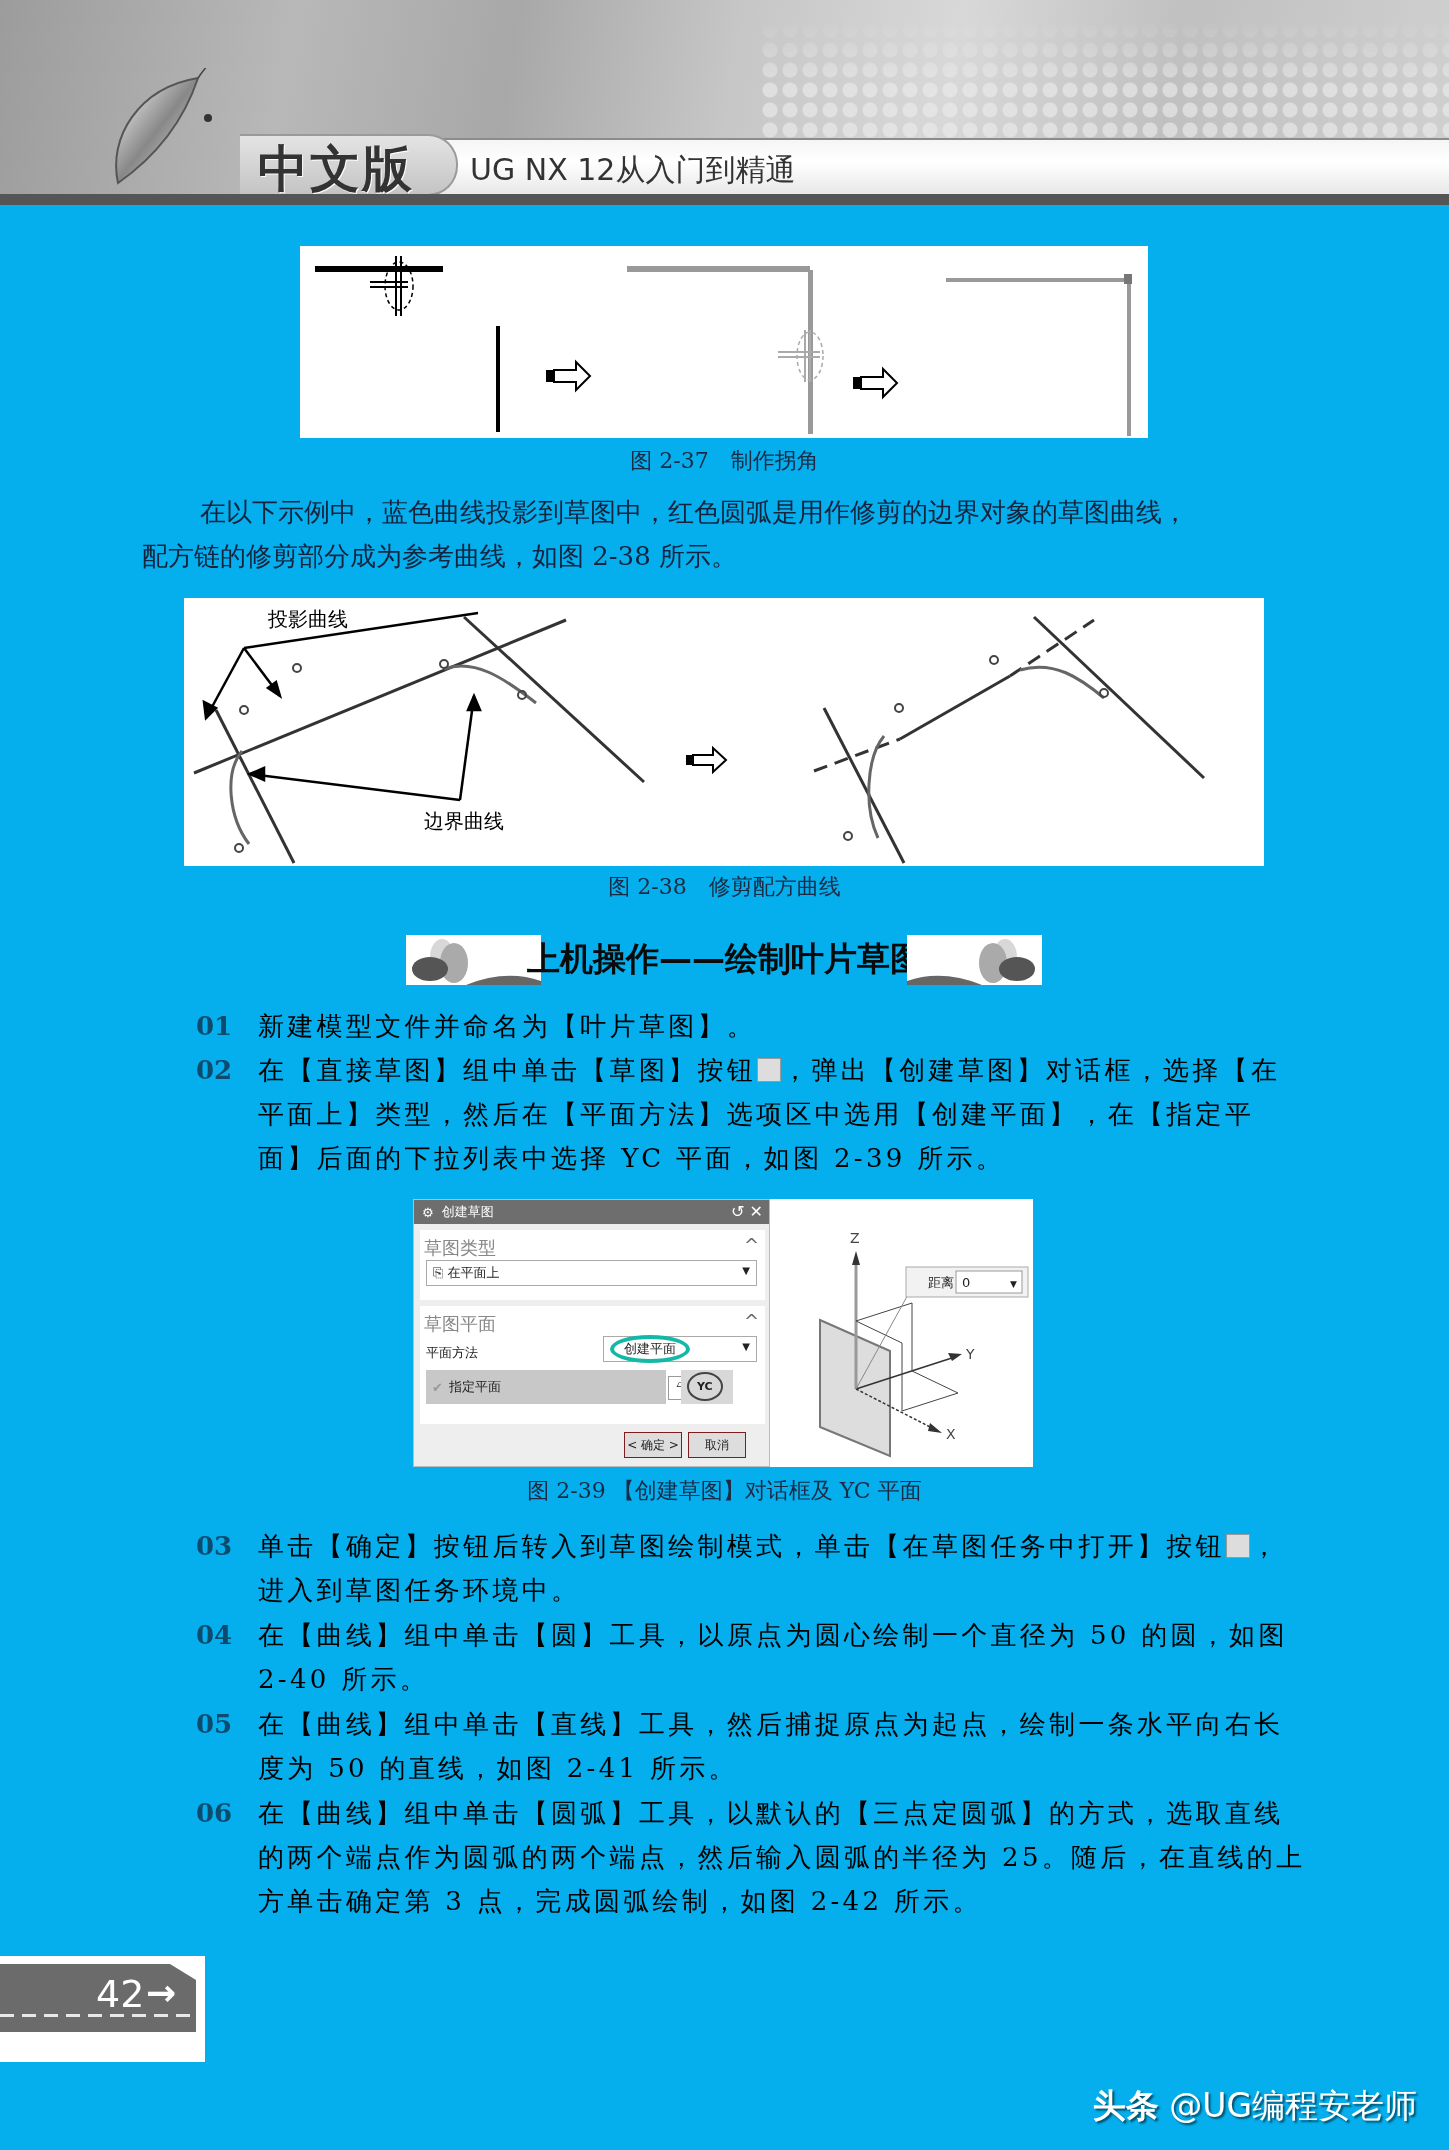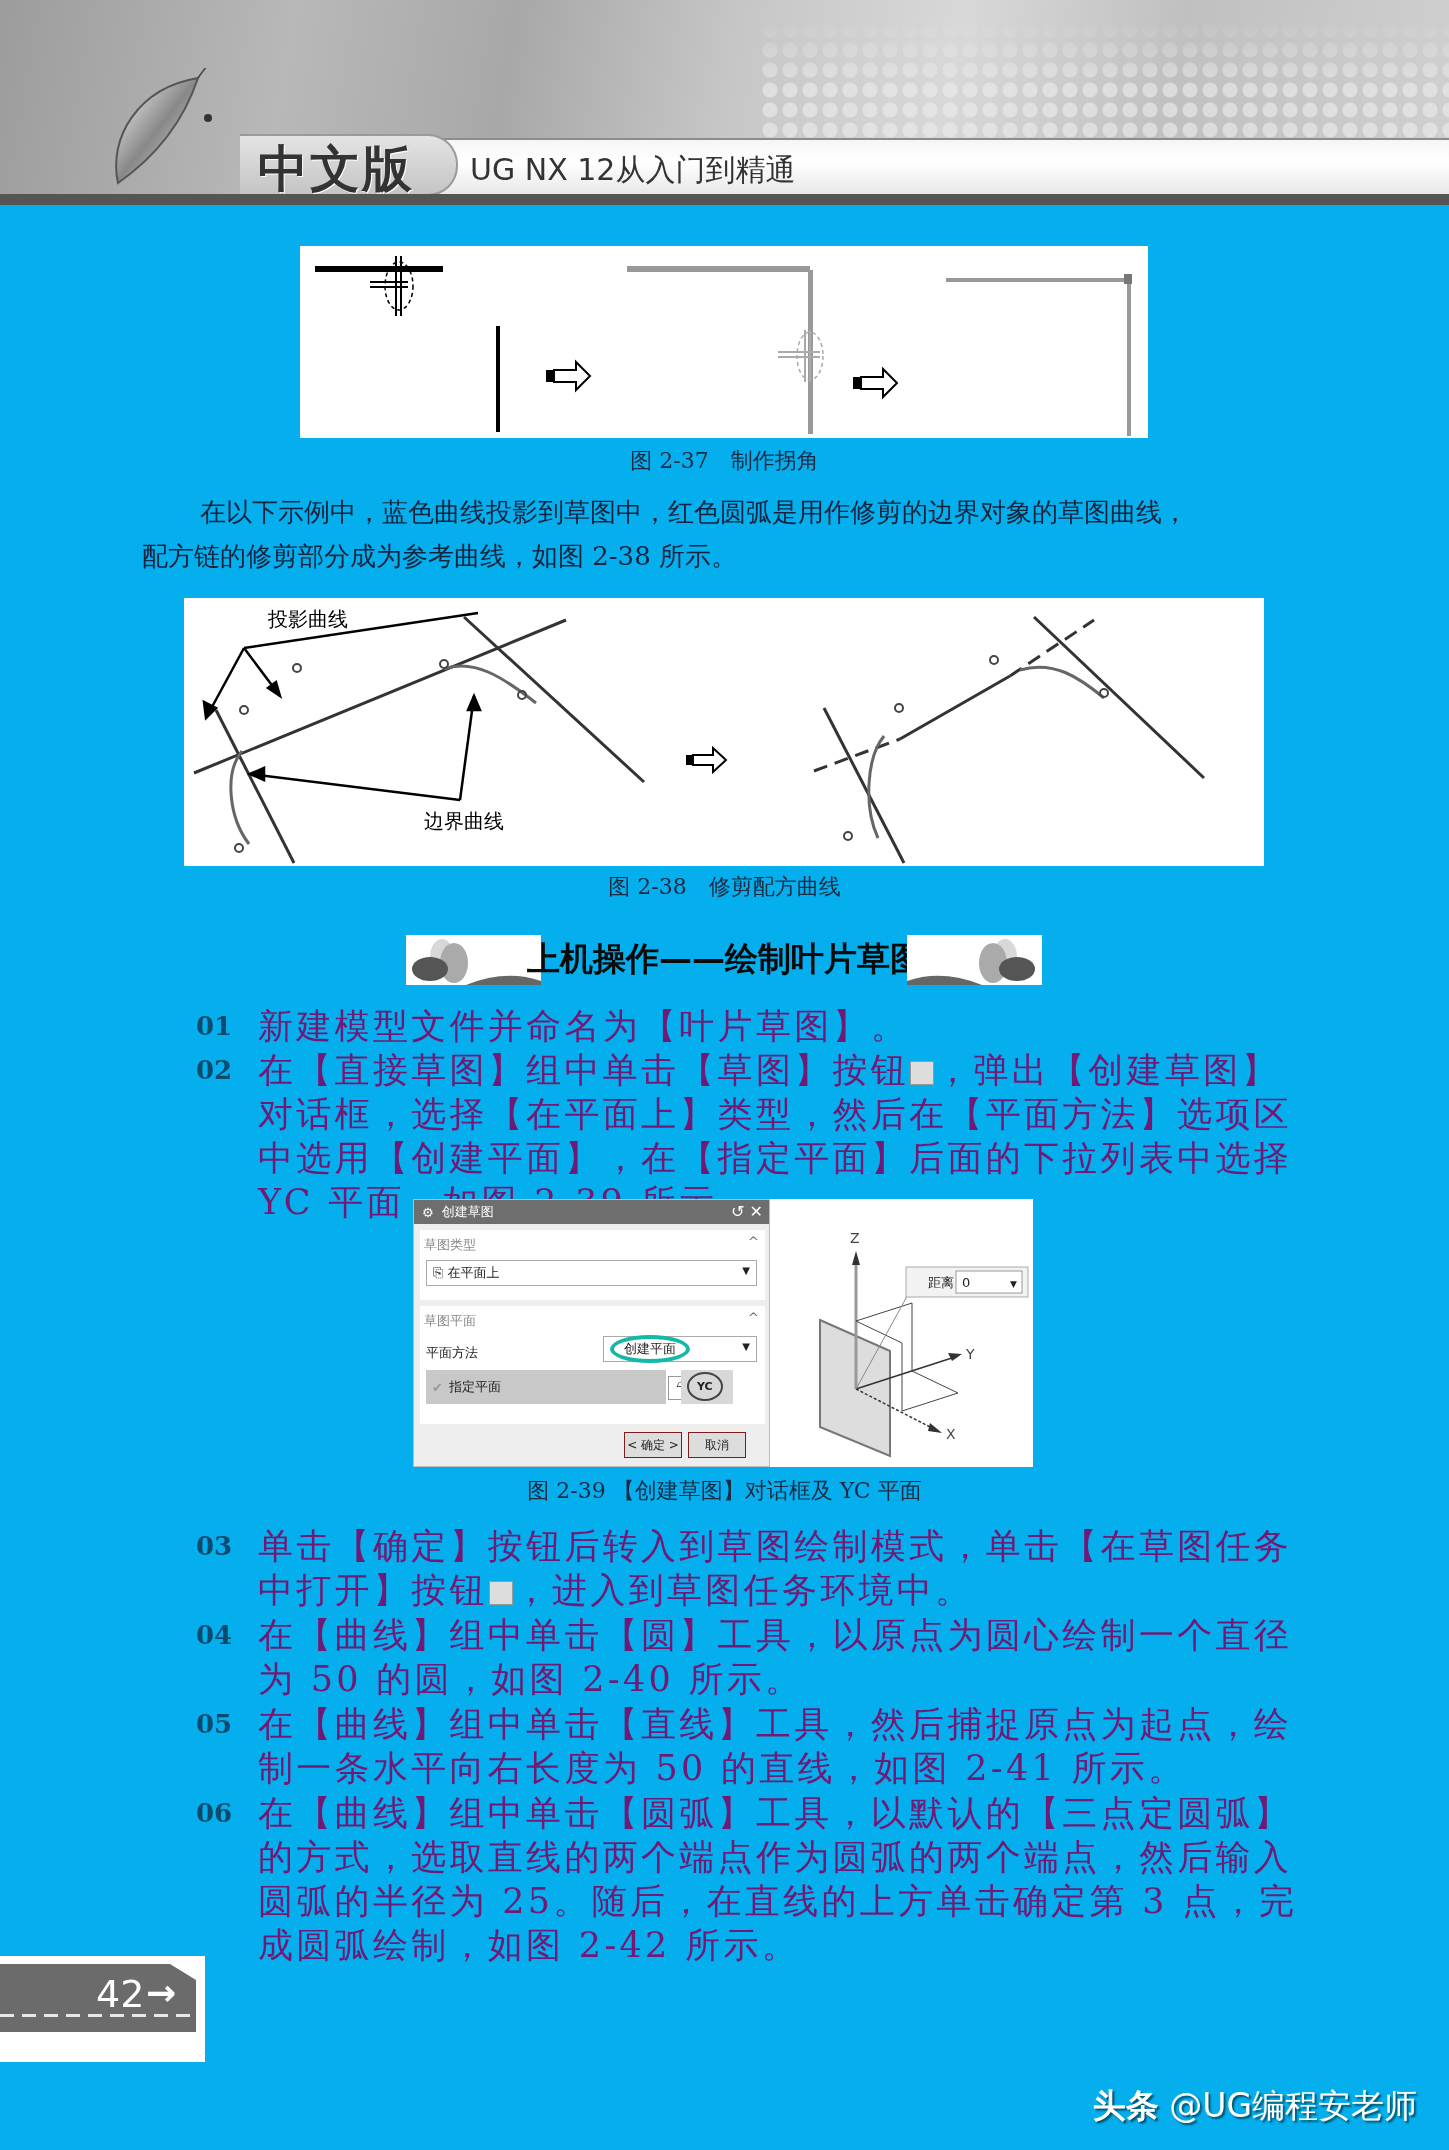--- a/index.html
+++ b/index.html
@@ -76,42 +76,42 @@
     }
 
     
     .step { position: absolute; left: 196px; width: 1110px; }
     .step .num {
       position: absolute; left: 0; top: 0;
       font-size: 26px; font-weight: bold; color: #0c4a6e; line-height: 44px;
     }
     .step .text {
       position: absolute; left: 62px; top: 0; width: 1050px;
-      font-size: 35px; line-height: 44px; letter-spacing: 3.3px; color: #701a75;
+      font-size: 26px; line-height: 44px; letter-spacing: 3.3px; color: #000000;
     }
     .inline-icon {
       display: inline-block; width: 24px; height: 24px; vertical-align: -3px;
       background: #ddd; border: 1px solid #999; margin: 0 1px;
     }
 
     
     .dialog {
       position: absolute; left: 413px; top: 1199px; width: 357px; height: 268px;
       background: #eeeeee; border: 1px solid #bbb;
       font-family: "DejaVu Sans", sans-serif; font-size: 13px; color: #222;
     }
     .dialog .titlebar {
       height: 24px; background: #6e6e6e; color: #fff; position: relative;
       display: flex; align-items: center; padding-left: 8px; gap: 8px;
     }
     .dialog .titlebar .ctrl { position: absolute; right: 6px; top: 2px; font-size: 16px; }
     .dialog .group {
       position: absolute; left: 6px; width: 345px; background: #fff;
     }
-    .dialog .group-head { color: #888; font-size: 13px; padding: 6px 4px; position: relative; }
+    .dialog .group-head { color: #888; font-size: 18px; padding: 6px 4px; position: relative; }
     .dialog .group-head .caret { position: absolute; right: 6px; top: 4px; color: #666; }
     .dialog .select {
       position: absolute; border: 1px solid #aaa; background: #fff; height: 26px;
       display: flex; align-items: center; padding-left: 6px;
     }
     .dialog .select .arrow { position: absolute; right: 6px; top: 4px; font-size: 10px; }
     .dialog .btn {
       position: absolute; height: 26px; border: 1px solid #7f1d1d; background: #ddd;
       display: flex; align-items: center; justify-content: center; font-size: 12px;
     }

